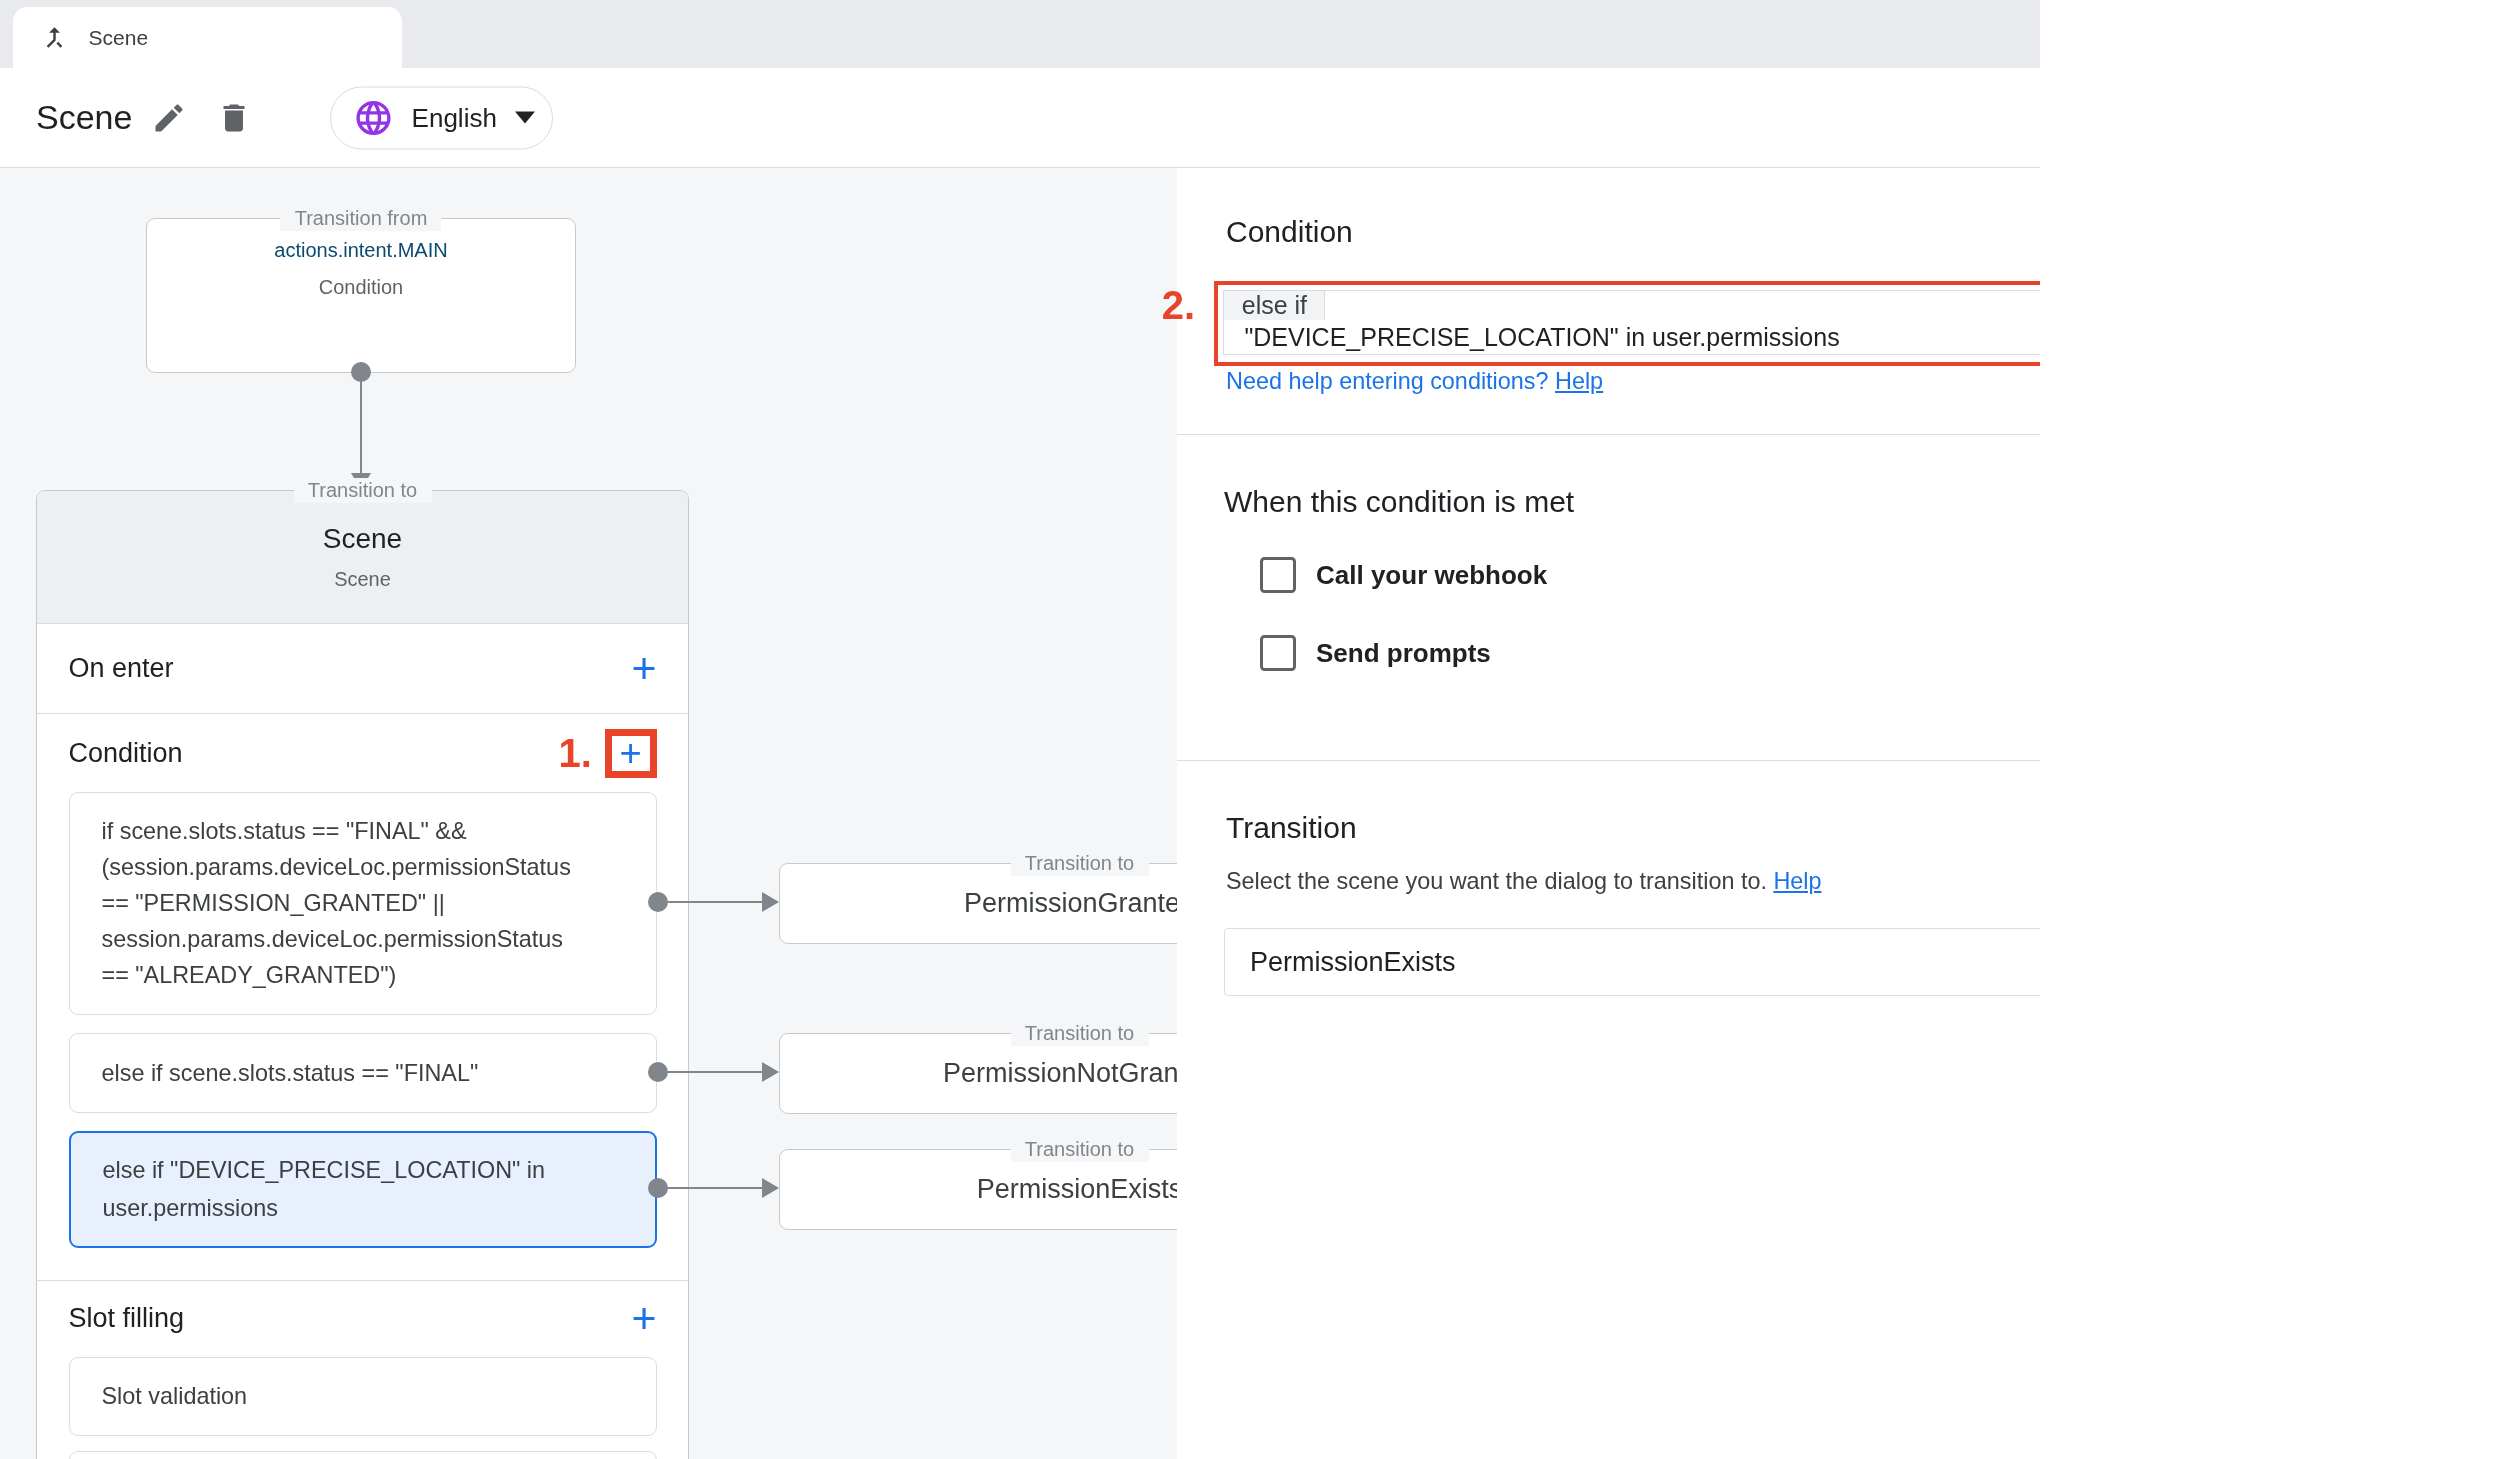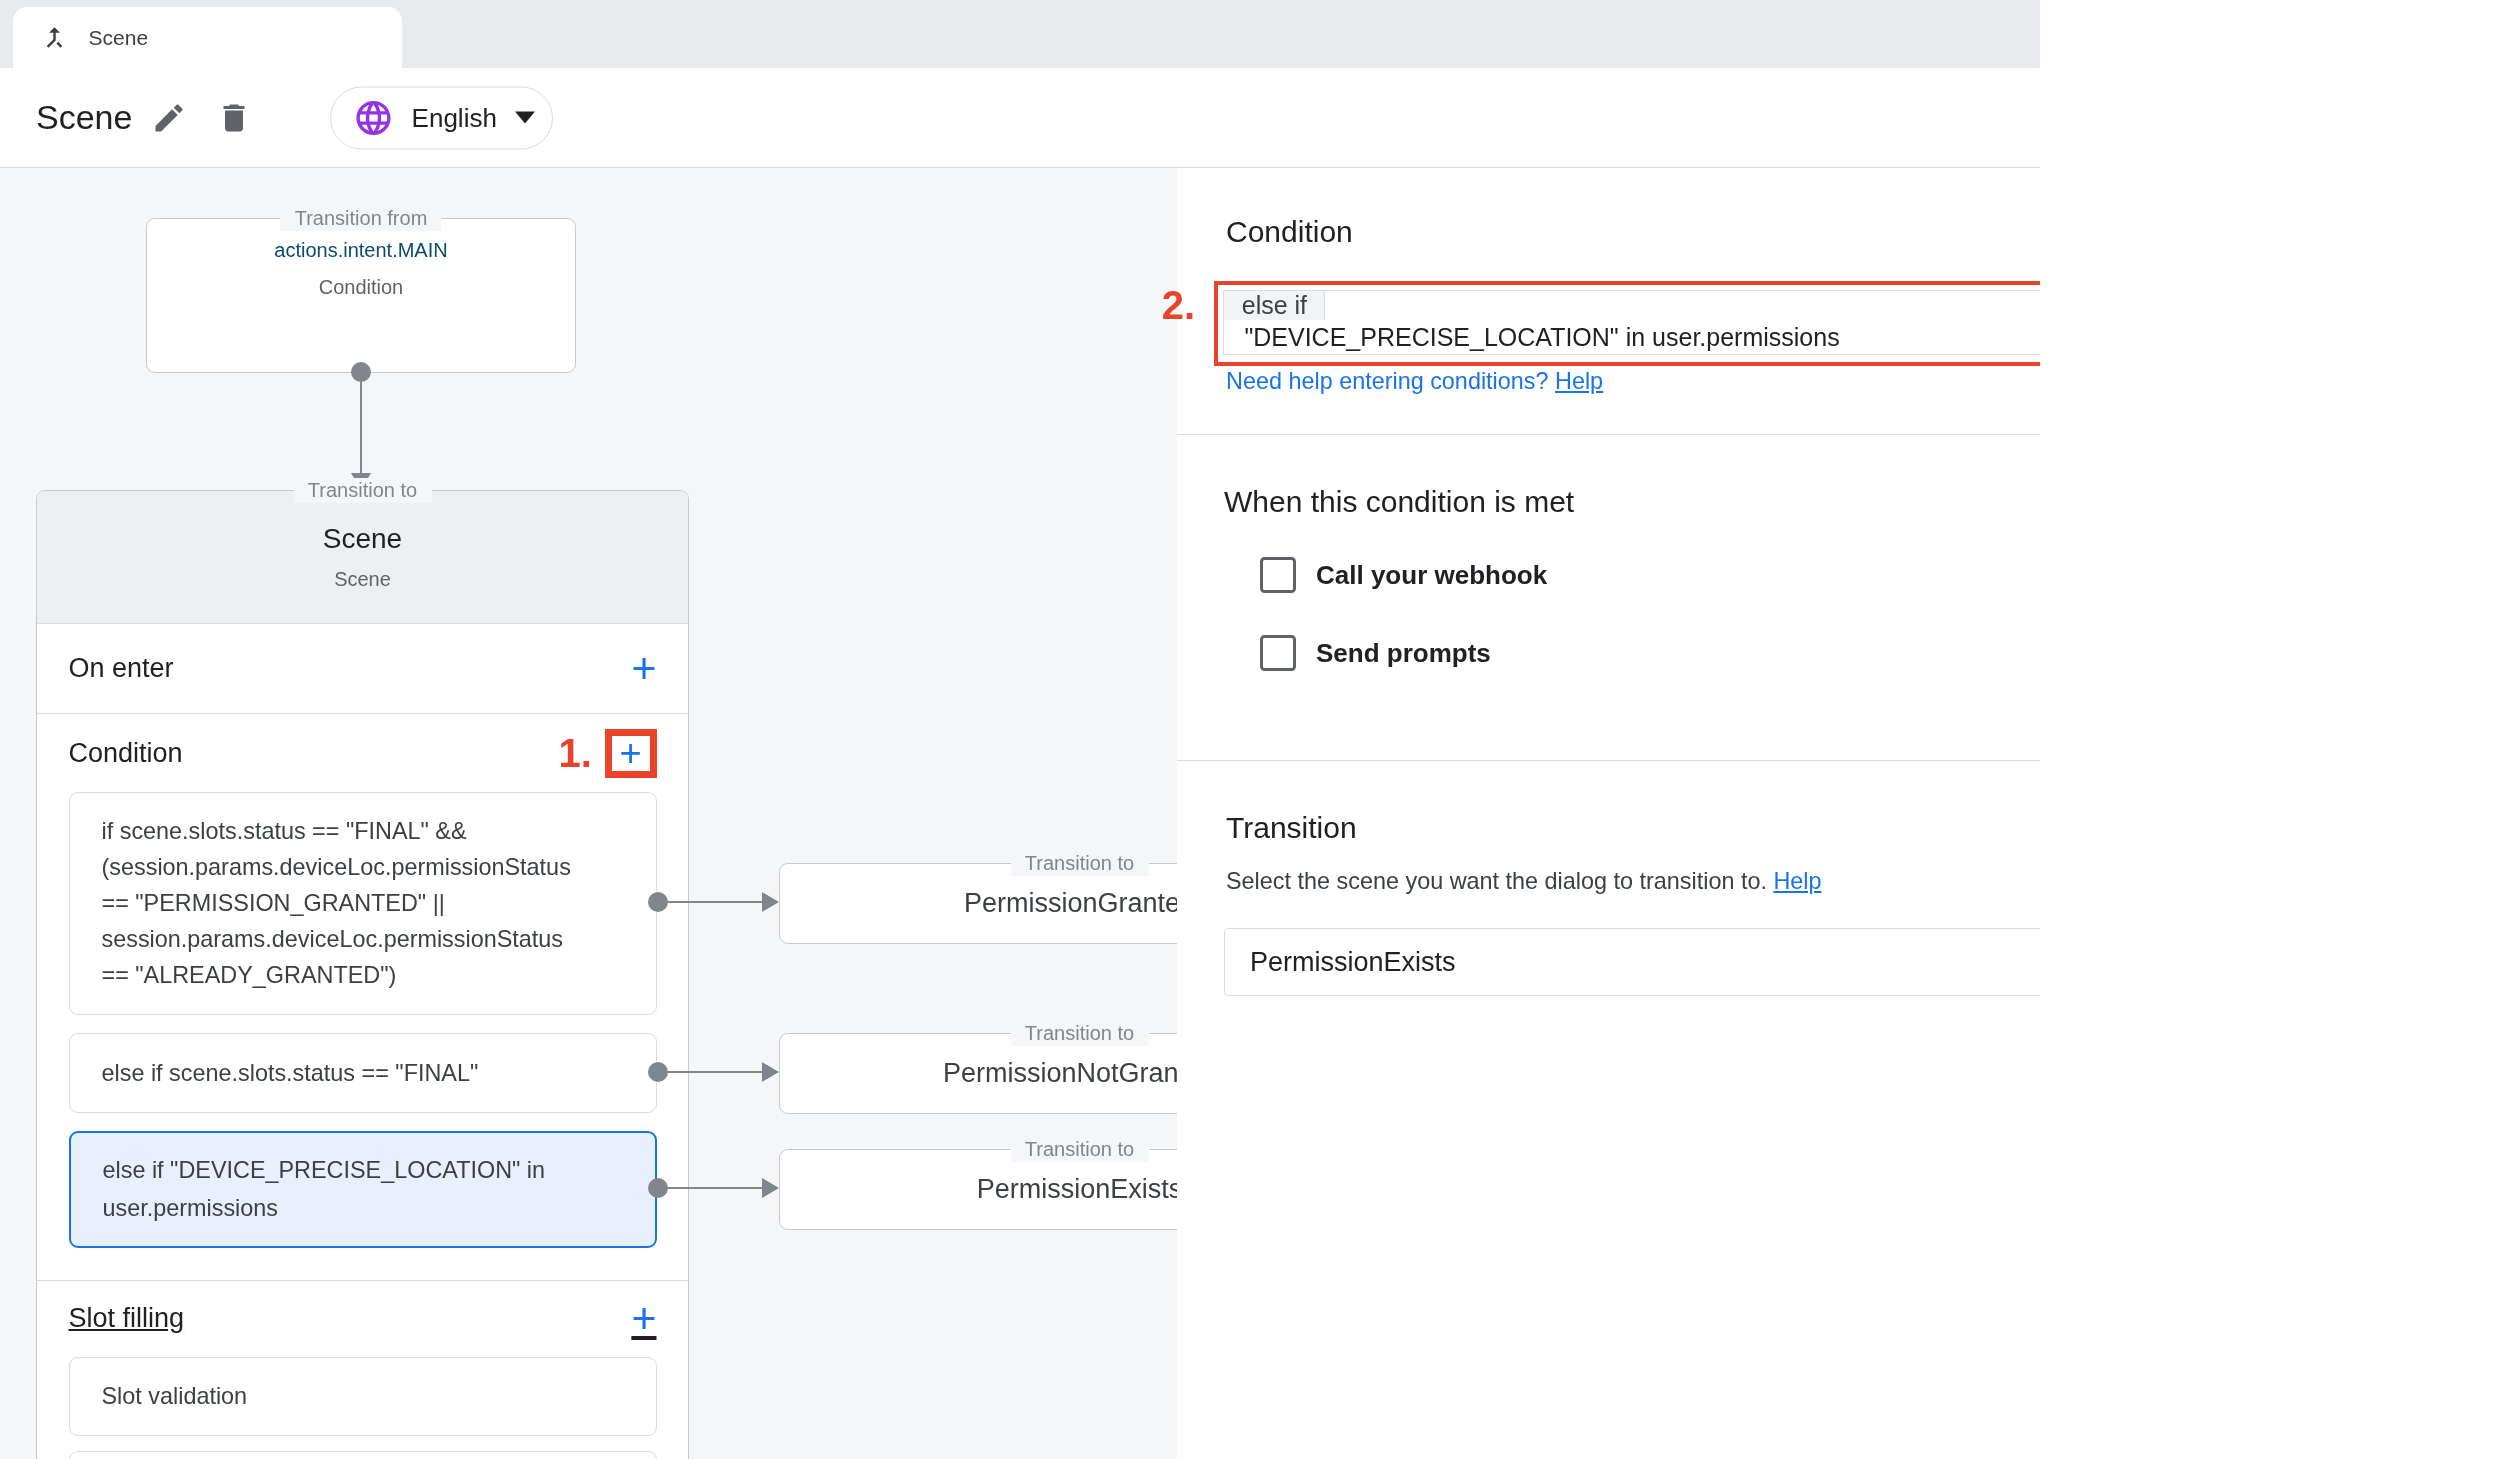--- a/index.html
+++ b/index.html
@@ -89,21 +89,21 @@
   .cond-card {
     margin:0 31.5px; border:1.8px solid #dadce0; border-radius:9px; background:#fff;
     padding:20px 32px; font-size:23.4px; line-height:36px; color:#3c4043; white-space:pre-line;
   }
   .cond-card.single { display:flex; align-items:center; padding-top:0; padding-bottom:0; }
   .cond-card.selected { background:#e8f0fe; border:2.7px solid #1a73e8; }
   .card1 { height:223px; }
   .card2 { height:80px; margin-top:18px; }
   .card3 { height:117px; margin-top:18px; line-height:38px; padding-top:18px; }
   .sec-cond { border-bottom:0.9px solid #dadce0; padding-bottom:31.5px; }
-  .sec-slot .sec-head { height:76px;text-decoration:underline; }
+  .sec-slot .sec-head { height:76px; }
   .slot-card { height:79px; margin:0 31.5px; border:1.8px solid #dadce0; border-radius:9px; background:#fff; display:flex; align-items:center; padding:0 32px; font-size:23.4px; color:#3c4043; }
   .slot-card-partial { height:63px; margin:15.3px 31.5px 0 31.5px; border:1.8px solid #dadce0; border-radius:9px 9px 0 0; border-bottom:none; background:#fff; }
 
   
   .panel { position:absolute; left:1177px; top:168px; width:1335px; height:1291px; background:#ffffff; z-index:5; }
   .panel-heading { position:absolute; left:49px; font-size:30px; color:#202124; }
   .collapse-btn {
     position:absolute; right:0; top:36px; width:65px; height:49px;
     background:#e8f0fe; border:none; border-radius:24px 0 0 24px; cursor:pointer;
     display:flex; align-items:center; justify-content:center;

